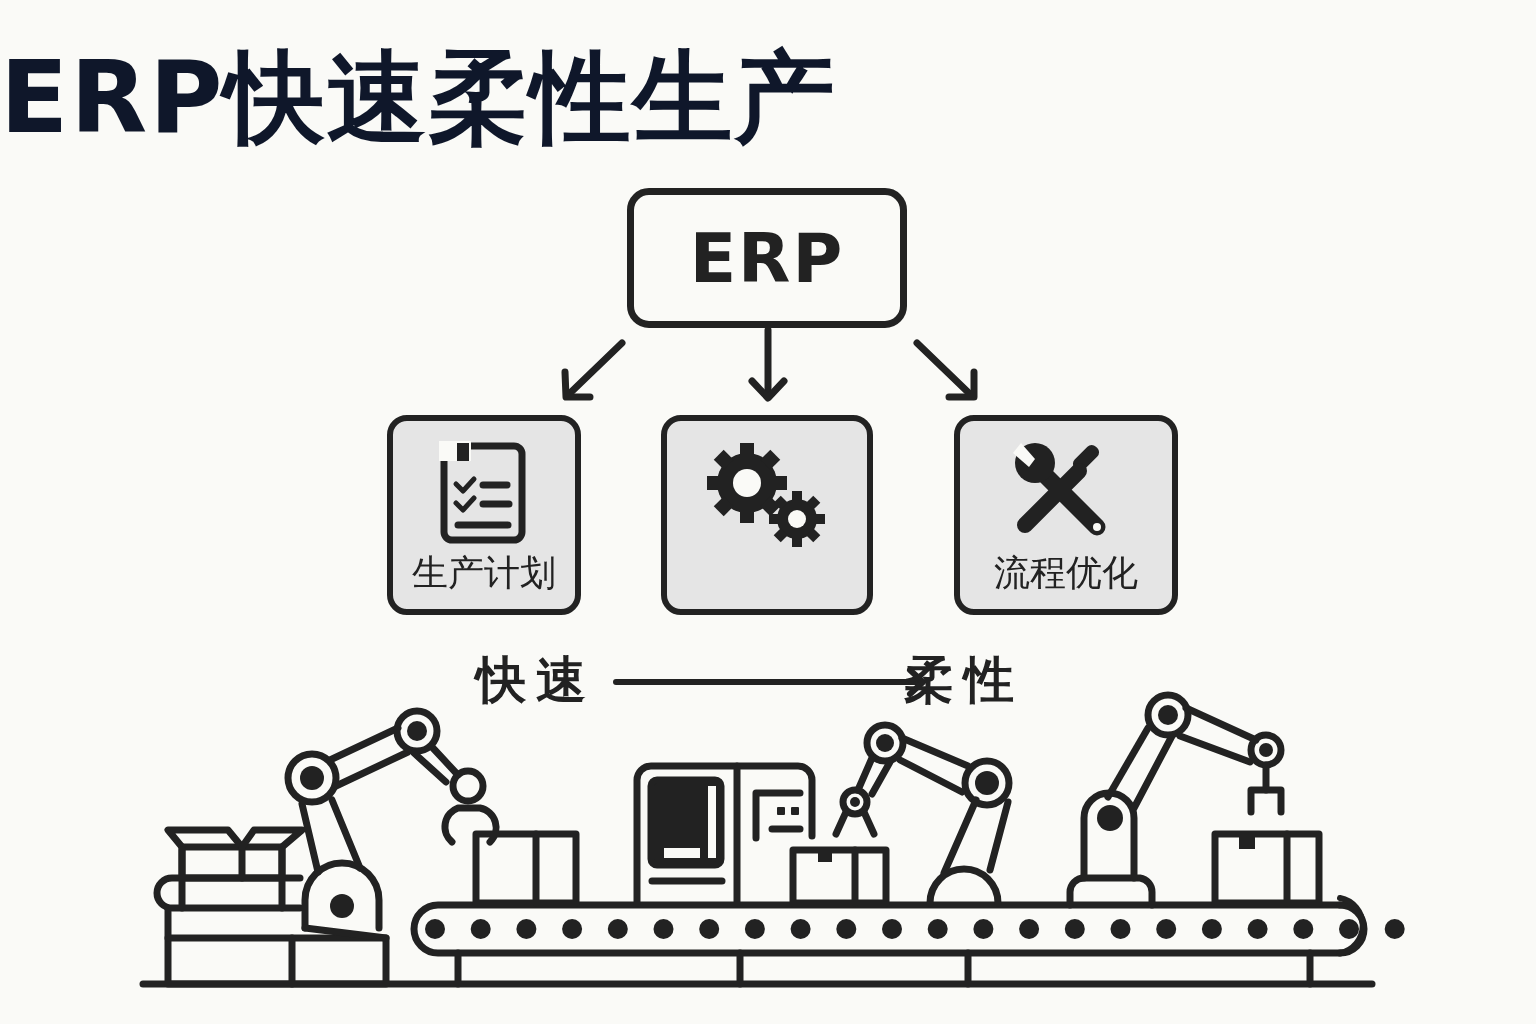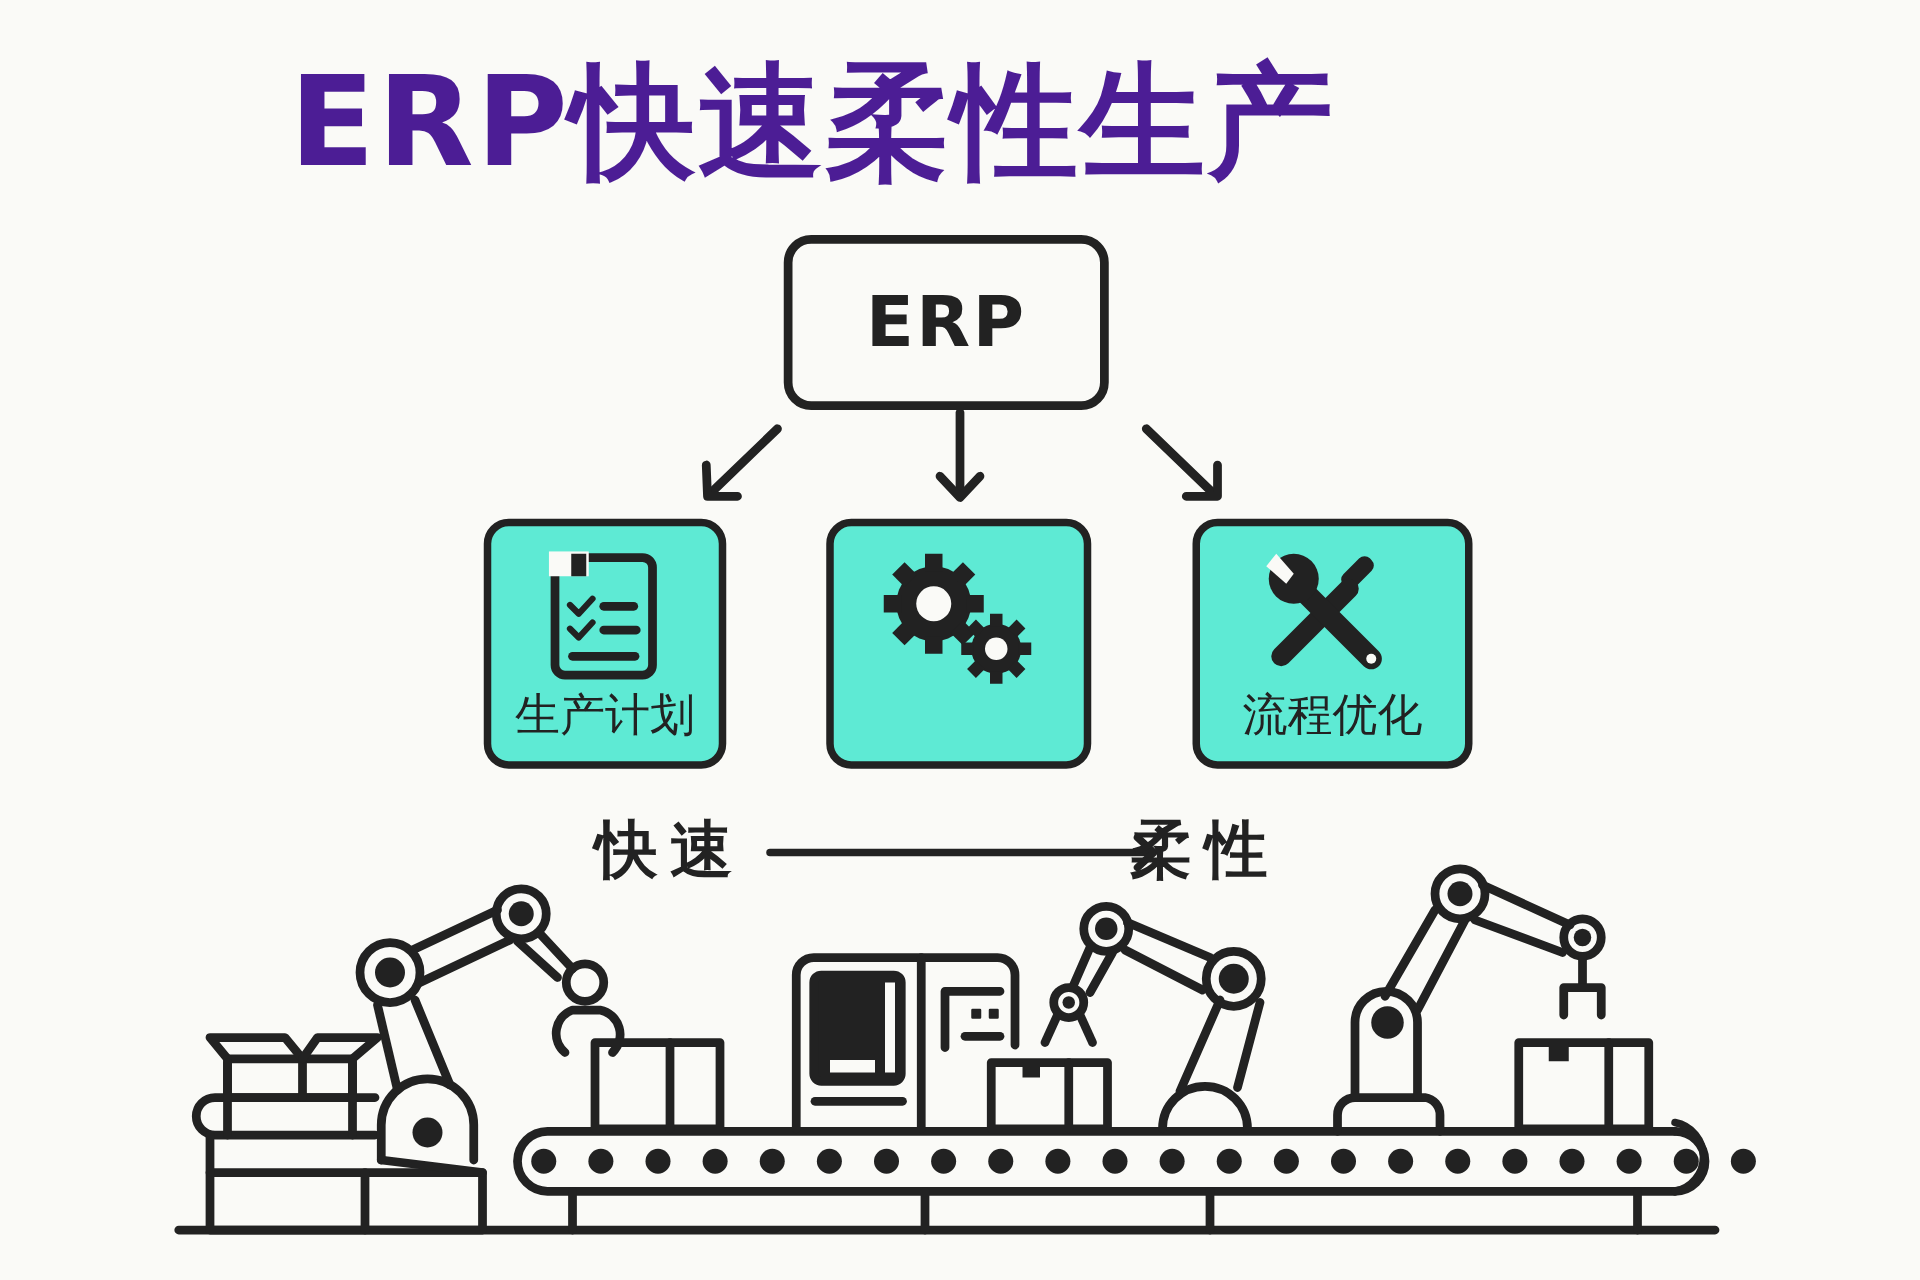--- a/index.html
+++ b/index.html
@@ -5,33 +5,33 @@
   html, body { margin: 0; padding: 0; }
   body {
     width: 1536px; height: 1024px; overflow: hidden;
     background: #fafaf7;
     font-family: "DejaVu Sans", "Liberation Sans", sans-serif;
     color: #222222;
     position: relative;
   }
   .title {
     position: absolute; left: 0; top: 38px; width: 1300px;
-    text-align: center; font-size: 100px; font-weight: bold;
-    letter-spacing: 2px; line-height: 120px; color: #4c1d95;
+    text-align: left; font-size: 100px; font-weight: bold;
+    letter-spacing: 2px; line-height: 120px; color: #0f172a;
   }
   .erp-box {
-    position: absolute; left: 627px; top: 188px; width: 260px; height: 140px;
+    position: absolute; left: 627px; top: 188px; width: 280px; height: 140px;
     box-sizing: border-box; border: 7px solid #222; border-radius: 22px;
     display: flex; align-items: center; justify-content: center;
-    font-size: 56px; font-weight: bold; letter-spacing: 2px; background: #fafaf7;
+    font-size: 68px; font-weight: bold; letter-spacing: 2px; background: #fafaf7;
   }
   .module {
     position: absolute; top: 415px; height: 200px;
     box-sizing: border-box; border: 6px solid #222; border-radius: 20px;
-    background: #5eead4;
+    background: #e5e5e5;
   }
   .module .mod-icon { position: absolute; left: 50%; transform: translateX(-50%); top: 20px; }
   .module .mod-label {
     position: absolute; left: 0; right: 0; bottom: 14px;
     text-align: center; font-size: 36px; line-height: 44px; color: #222;
   }
   .flow-text {
     position: absolute; top: 645px; font-size: 50px; font-weight: bold;
     letter-spacing: 10px; line-height: 70px;
   }

